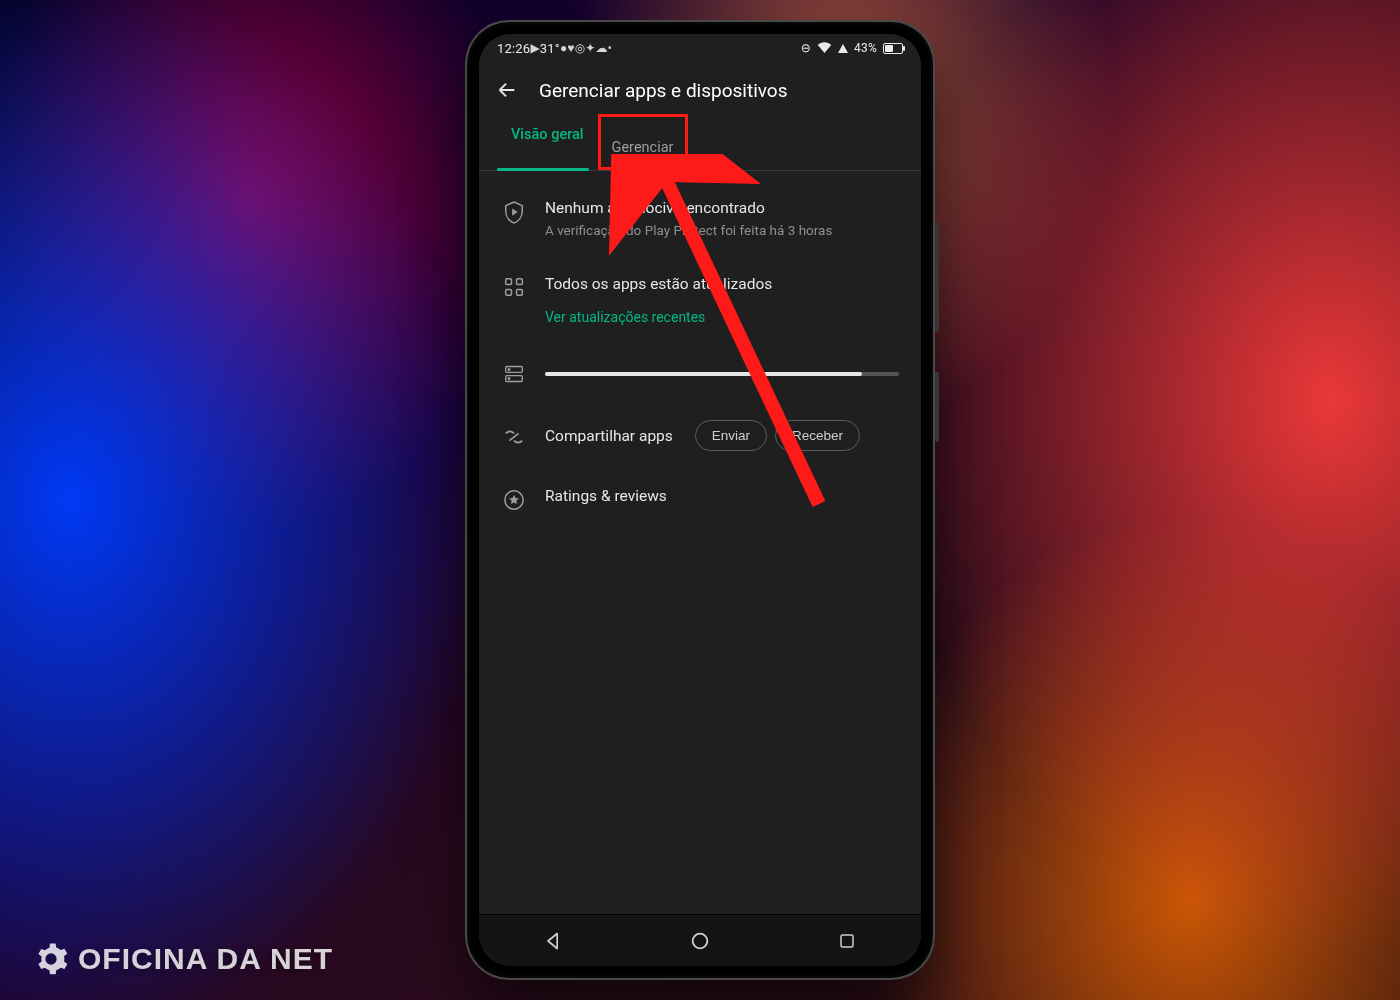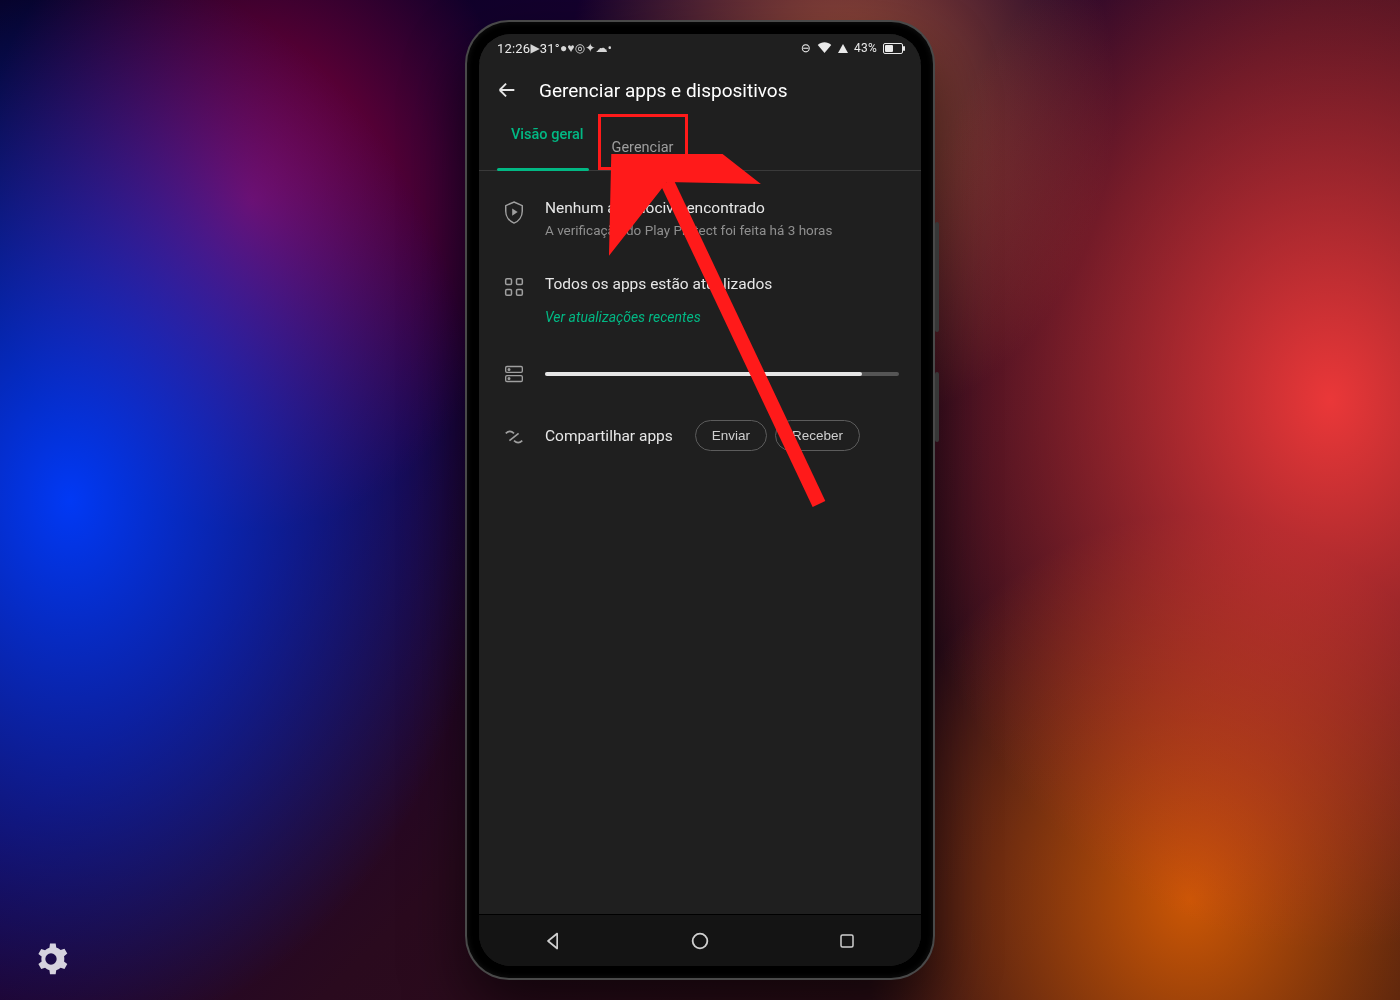--- a/index.html
+++ b/index.html
@@ -79,21 +79,21 @@
   }
   .tab.boxed { border:3px solid #ff1a1a; padding:22px 11px 11px; }
 
   
   .content { flex:1; padding: 10px 0 0; overflow:hidden; }
   .row { display:flex; gap:18px; padding: 18px 22px; }
   .row .ic { width:26px; flex:0 0 26px; display:flex; justify-content:center; padding-top:2px; color:#9f9f9f;}
   .row .txt { flex:1; }
   .row .h { color:#e7e7e7; font-size:15.5px; margin-bottom:4px;}
   .row .s { color:#8f8f8f; font-size:13.5px; line-height:1.35;}
-  .link { color:#02b884; font-size:14px; margin-top:12px; display:inline-block; cursor:pointer;font-style:italic;}
+  .link { color:#02b884; font-size:14px; margin-top:12px; display:inline-block; cursor:pointer;}
   .bar { height:4px; background:#555; border-radius:2px; margin-top:10px; position:relative;}
   .bar i{position:absolute;left:0;top:0;bottom:0;background:#e6e6e6;border-radius:2px;}
 
   .share-row { align-items:center; }
   .chip {
     border:1px solid #5c5c5c; color:#cfcfcf; font-size:13.5px;
     padding:7px 16px; border-radius:20px; cursor:pointer;
     background:transparent;
   }
   .share-buttons{display:flex; gap:8px; margin-left:4px;}
@@ -225,20 +225,31 @@
               <path fill="none" stroke="#9f9f9f" stroke-width="1.8" d="M3 8c3-3 6-3 9 0M21 16c-3 3-6 3-9 0M7 16l10-8"></path>
             </svg>
         </div>
         <div class="share-title">Compartilhar apps</div>
         <div class="share-buttons">
           <button class="chip">Enviar</button>
           <button class="chip">Receber</button>
         </div>
       </div>
 
+      <div class="row">
+        <div class="ic">
+          <svg width="22" height="22" viewBox="0 0 24 24">
+              <circle cx="12" cy="12" r="10" fill="none" stroke="#9f9f9f" stroke-width="1.6"></circle>
+              <path fill="#9f9f9f" d="M12 6.5l1.6 3.4 3.7.4-2.8 2.5.8 3.6L12 14.6l-3.3 1.8.8-3.6L6.7 10.3l3.7-.4z"></path>
+            </svg>
+        </div>
+        <div class="txt">
+          <div class="h">Ratings &amp; reviews</div>
+        </div>
+      </div>
 
     </div>
 
     <div class="navbar">
       <div class="navbtn">
         <svg width="20" height="20" viewBox="0 0 24 24">
             <path fill="none" stroke="#cfcfcf" stroke-width="2" stroke-linejoin="round" d="M17 3L6 12l11 9z"></path>
           </svg>
       </div>
       <div class="navbtn">
@@ -262,13 +273,14 @@
       <line x1="210" y1="350" x2="58" y2="28" stroke="#ff1a1a" stroke-width="14" marker-end="url(#ah)"></line>
     </svg>
 
   </div>
 </div>
 
 <div class="watermark">
   <svg class="gear" viewBox="0 0 24 24">
     <path fill="rgba(255,255,255,0.82)" d="M12 8a4 4 0 100 8 4 4 0 000-8zm9.4 4c0 .6-.1 1.2-.2 1.8l2.3 1.8-2 3.4-2.7-.9c-.9.8-2 1.4-3.1 1.8l-.4 2.9h-4l-.4-2.9c-1.1-.4-2.2-1-3.1-1.8l-2.7.9-2-3.4 2.3-1.8c-.1-.6-.2-1.2-.2-1.8s.1-1.2.2-1.8L3.1 8.4l2-3.4 2.7.9c.9-.8 2-1.4 3.1-1.8L11.3 1h4l.4 2.9c1.1.4 2.2 1 3.1 1.8l2.7-.9 2 3.4-2.3 1.8c.1.6.2 1.2.2 1.8z"></path>
   </svg>
+  <span>OFICINA DA NET</span>
 </div>
 
 </body></html>

